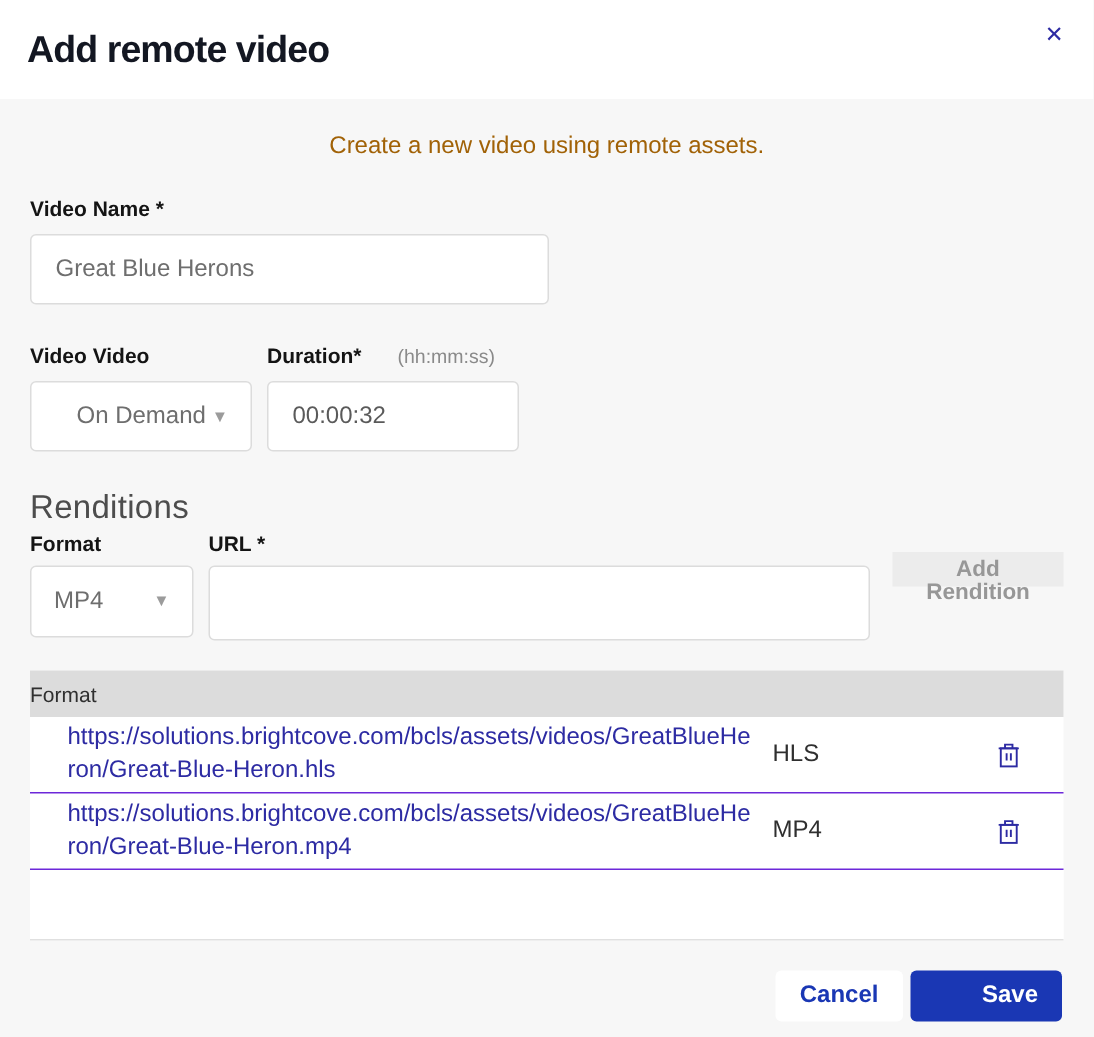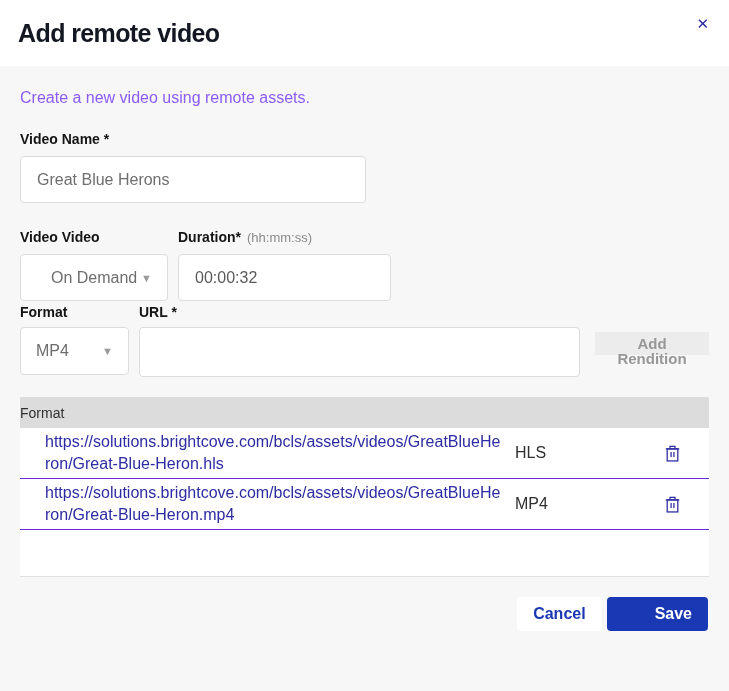--- a/index.html
+++ b/index.html
@@ -29,33 +29,34 @@
     font-size: 15px;
     cursor: pointer;
     line-height: 1;
     align-self: flex-start;
     margin-top: 16px;
   }
   .modal-body { padding: 0 20px; }
   .intro {
     margin-top: 23px;
     font-size: 16px;
-    color: #8b5cf6;
+    color: #a16207;
+    text-align: center;
   }
   .field-label {
     font-size: 14px;
     font-weight: bold;
     color: #141414;
     margin-bottom: 9px;
   }
   .label-hint {
     font-weight: normal;
     color: #8a8a8a;
     font-size: 13px;
-    margin-left: 6px;
+    margin-left: 24px;
   }
   .text-input {
     background: #fff;
     border: 1px solid #dcdcdc;
     border-radius: 4px;
     height: 47px;
     padding: 0 16px;
     font-size: 16px;
     color: #6e6e6e;
     font-family: "Liberation Sans", sans-serif;
@@ -73,36 +74,36 @@
     display: flex;
     align-items: center;
     justify-content: space-between;
     padding: 0 15px;
     font-size: 16px;
     color: #6e6e6e;
     cursor: pointer;
   }
   .select-arrow { color: #9b9b9b; font-size: 11px; }
   .type-select { width: 148px; padding-left: 30px; }
-  .duration-input { width: 213px; color: #5a5a5a; }
+  .duration-input { width: 168px; color: #5a5a5a; }
   .renditions-heading {
     margin-top: 24px;
     font-size: 22px;
     font-weight: normal;
     color: #4d4d4d;
     letter-spacing: 0.2px;
   }
   .rendition-row { margin-top: 3px; display: flex; align-items: flex-start; }
   .rendition-col .field-label { margin-bottom: 7px; }
   .format-select { width: 109px; height: 48px; }
   .url-col { margin-left: 10px; }
   .url-input { width: 441px; height: 50px; }
   .add-rendition-btn {
     margin-left: 15px;
-    margin-top: 28px;
+    margin-top: 14px;
     background: #ececec;
     border: none;
     color: #979797;
     font-weight: bold;
     font-size: 15px;
     font-family: "Liberation Sans", sans-serif;
     padding: 4px 12px;
     width: 114px;
     height: 23px;
     line-height: 15px;
@@ -189,20 +190,21 @@
         <span>On Demand</span>
         <span class="select-arrow">▼</span>
       </div>
     </div>
     <div>
       <div class="field-label"><span>Duration*</span><span class="label-hint">(hh:mm:ss)</span></div>
       <input class="text-input duration-input" type="text" value="00:00:32" style="">
     </div>
   </div>
 
+  <h2 class="renditions-heading">Renditions</h2>
 
   <div class="rendition-row">
     <div class="rendition-col">
       <div class="field-label">Format</div>
       <div class="select-box format-select">
         <span>MP4</span>
         <span class="select-arrow">▼</span>
       </div>
     </div>
     <div class="rendition-col url-col">

